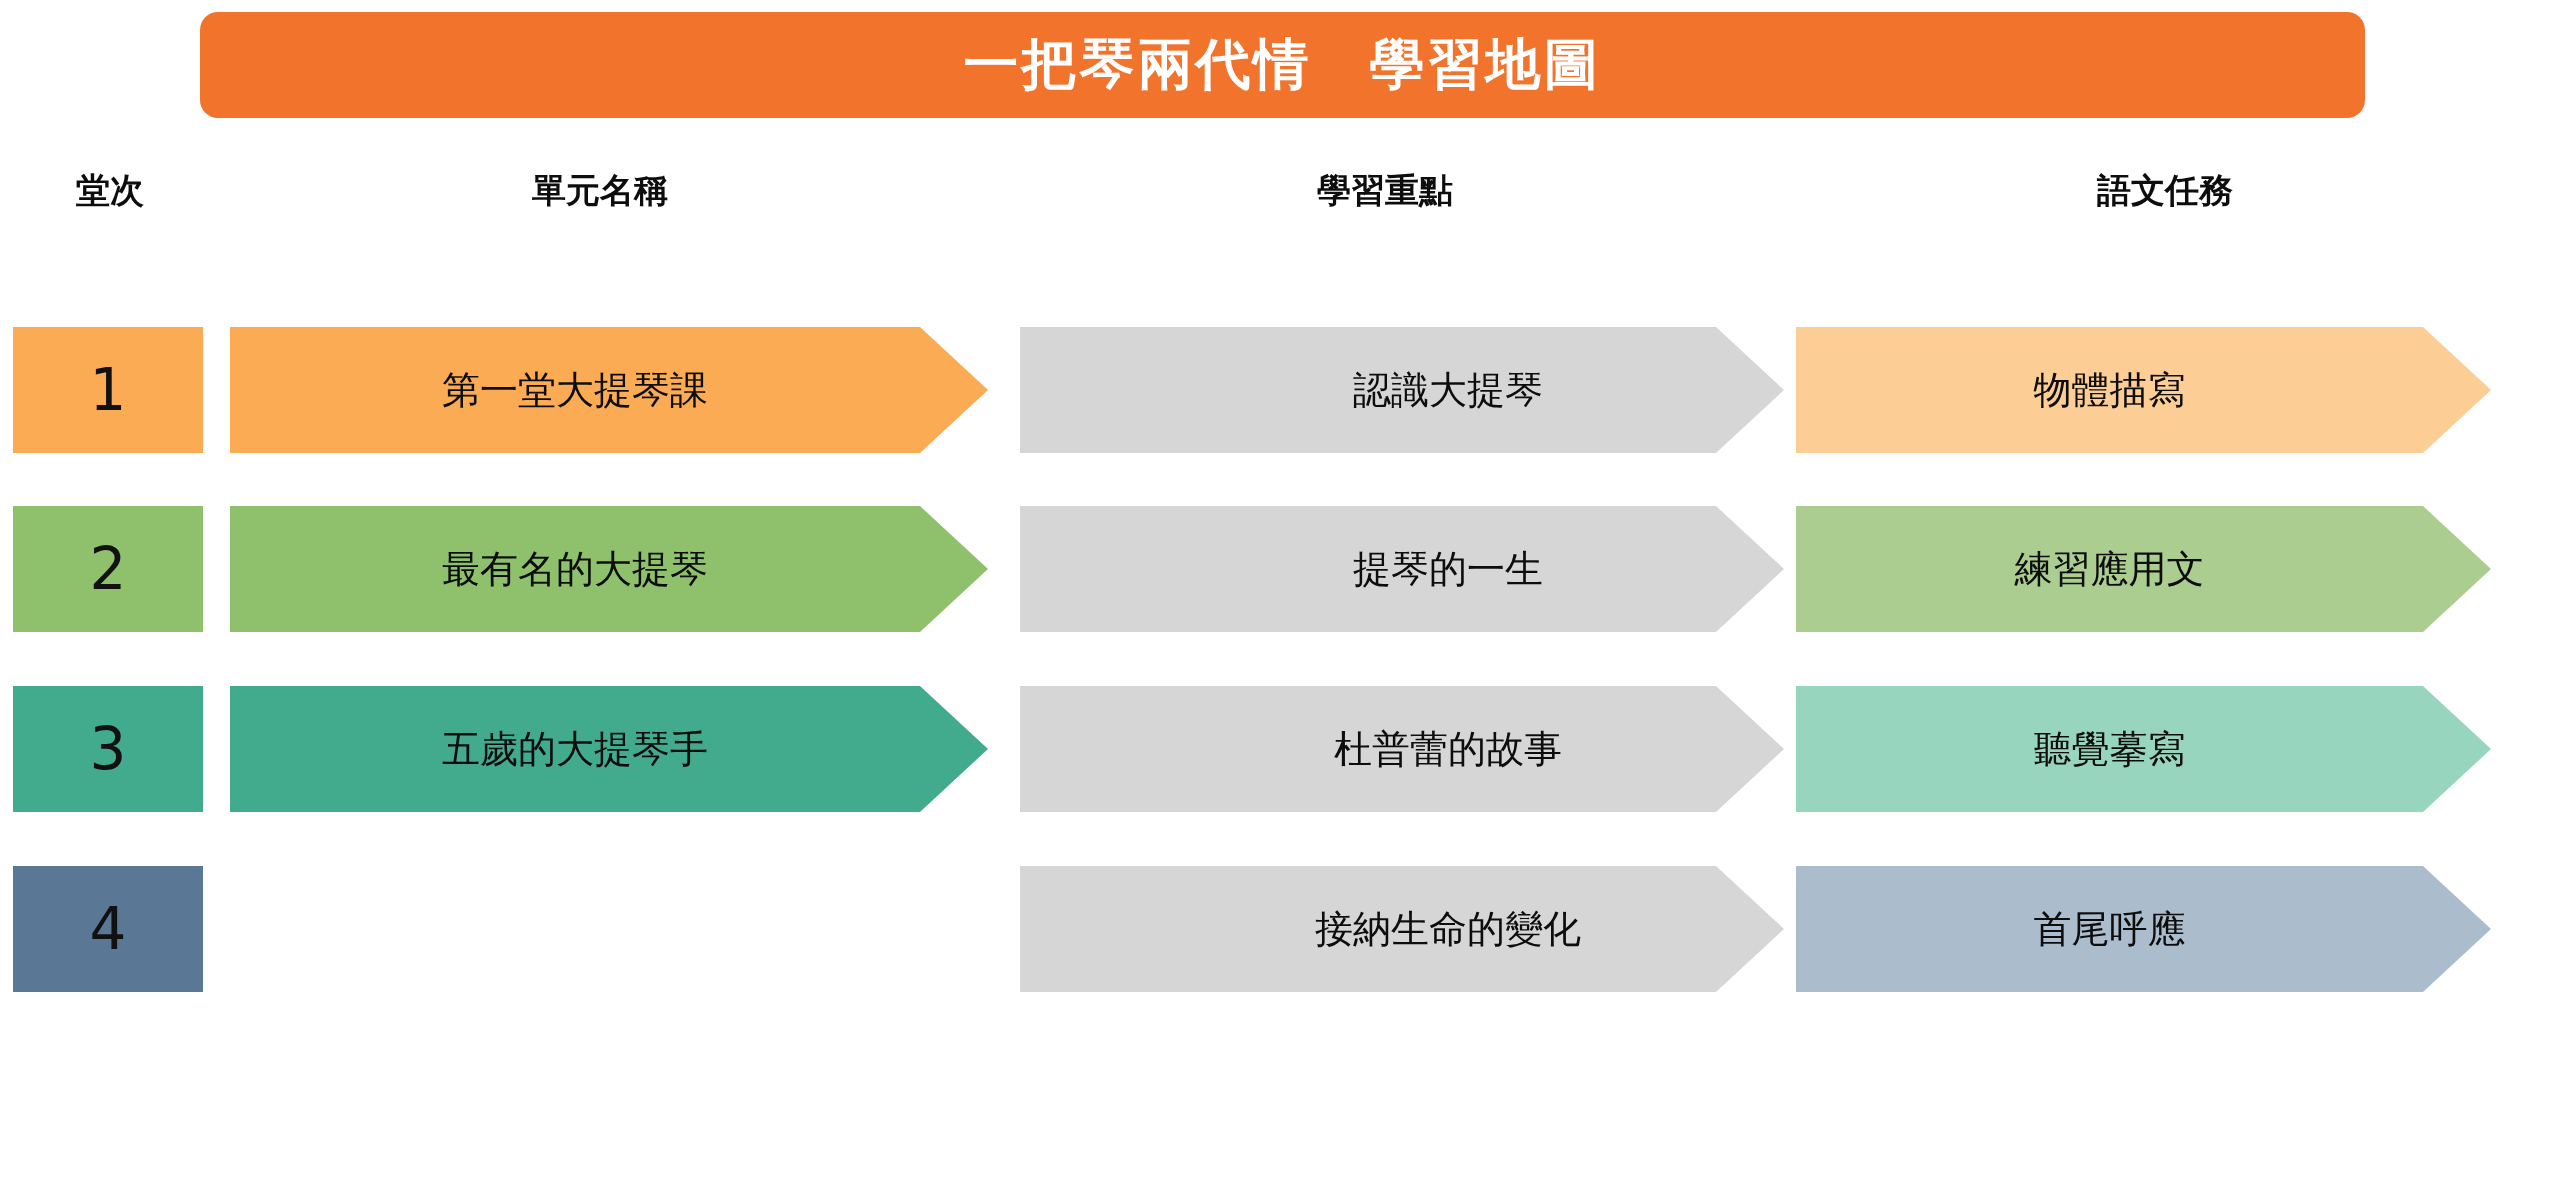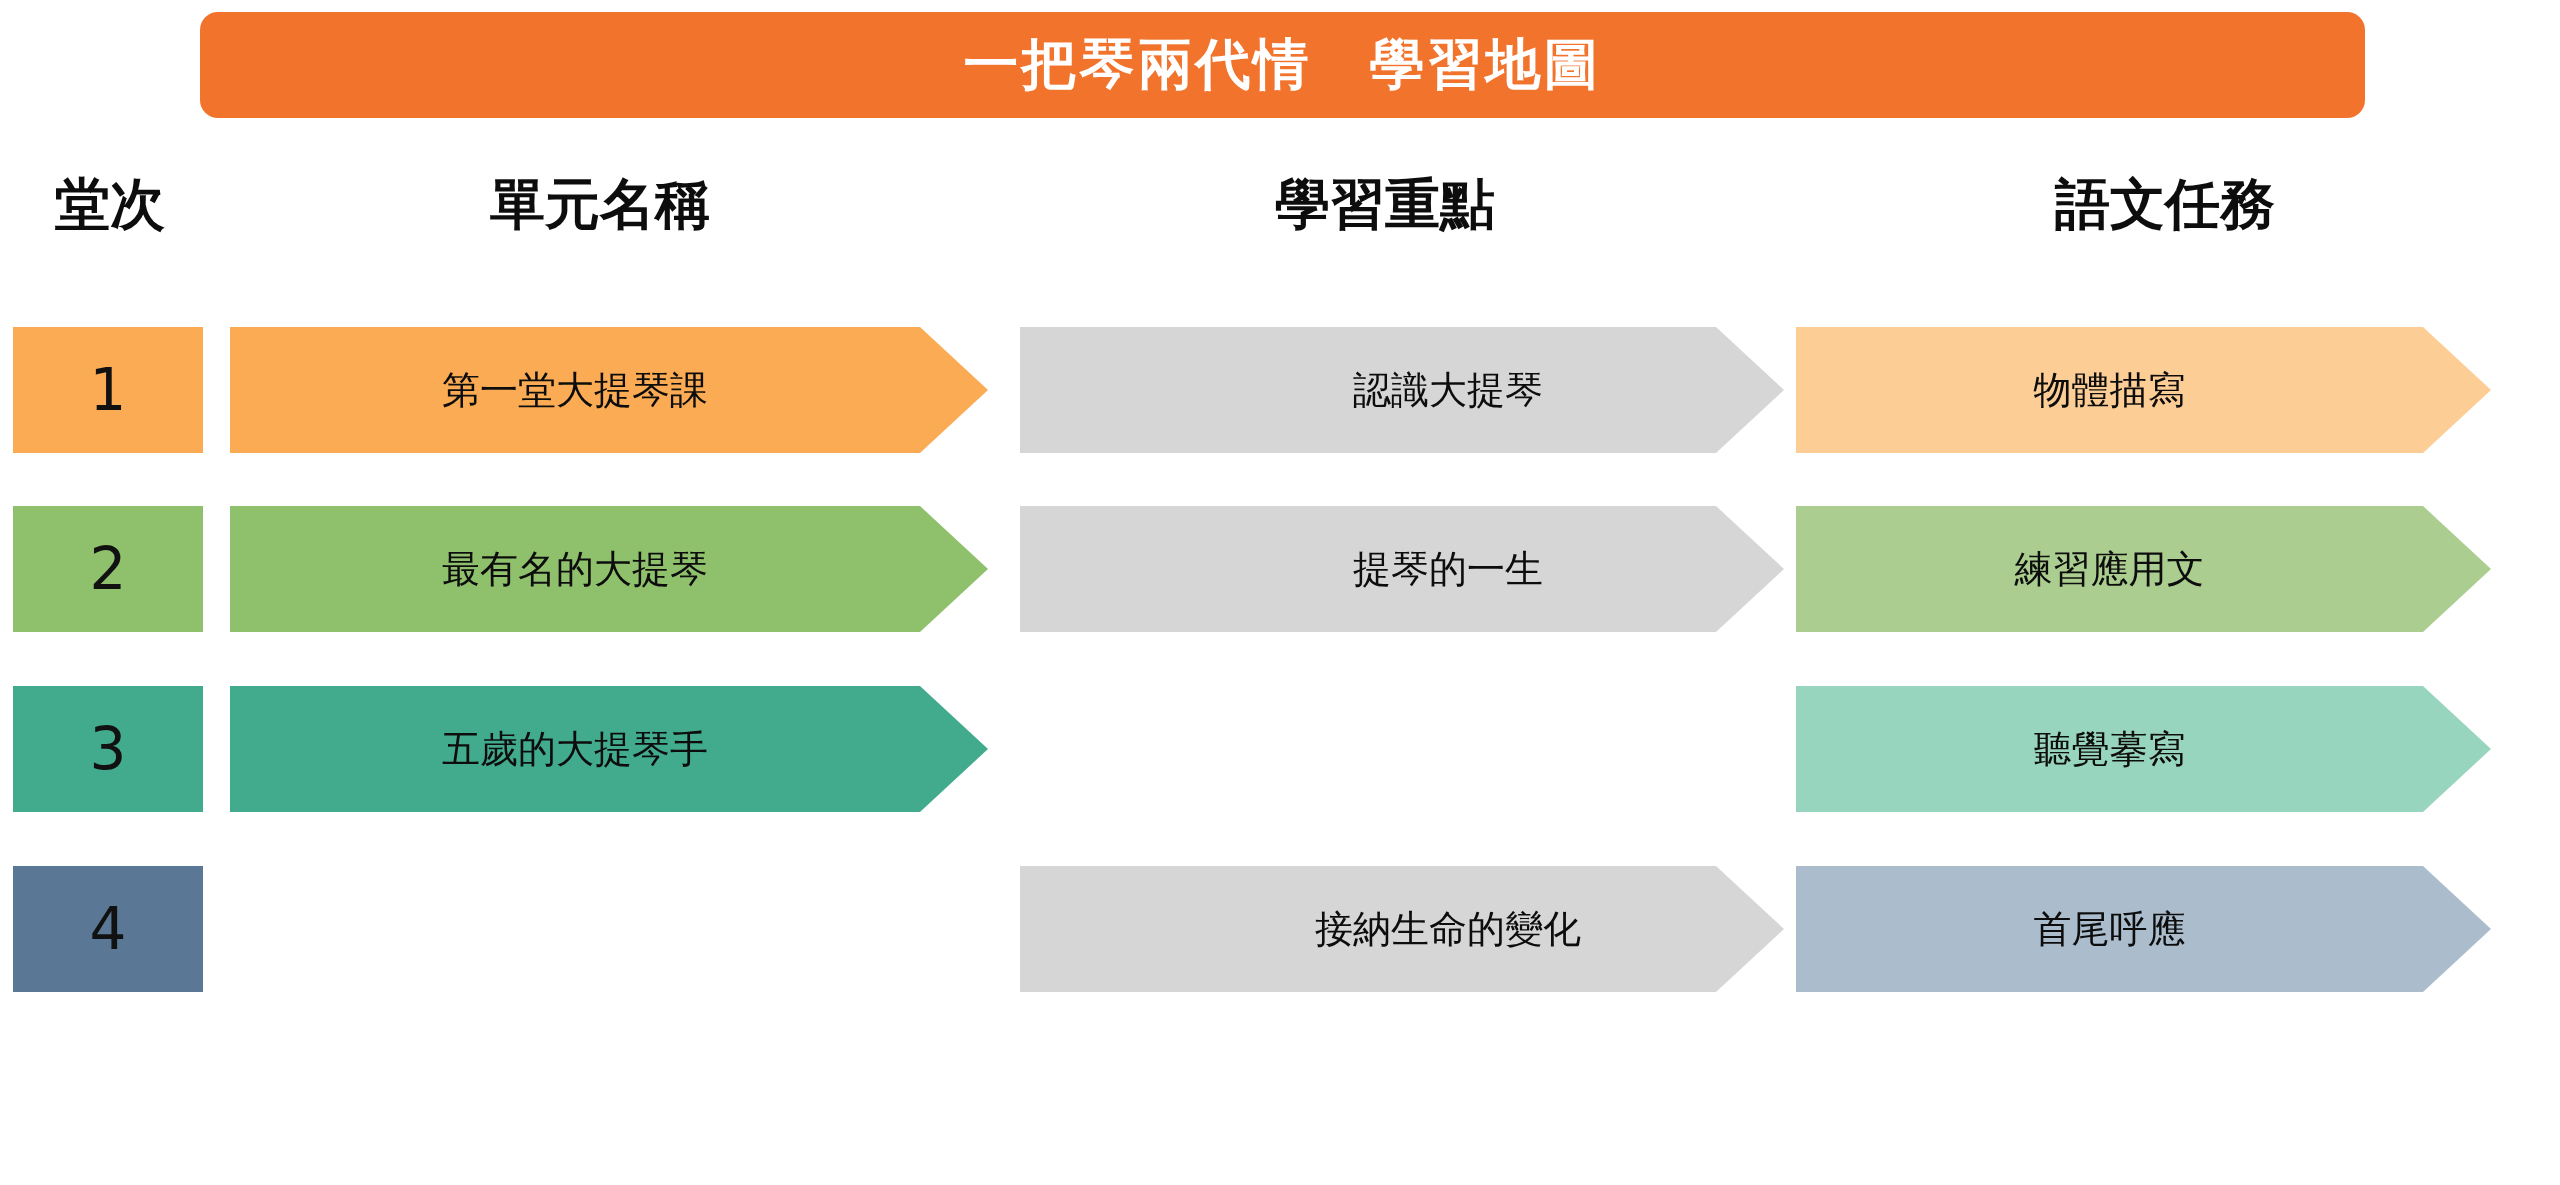--- a/index.html
+++ b/index.html
@@ -36,21 +36,21 @@
     font-weight: 700;
     letter-spacing: 3px;
     white-space: pre;
   }
 
   
   .hdr {
     position: absolute;
     top: 168px;
     transform: translateX(-50%);
-    font-size: 55px;
+    font-size: 34px;
     font-weight: 700;
     color: #0d0d0d;
     white-space: nowrap;
   }
   .hdr-0 { left: 110px; }
   .hdr-1 { left: 600px; }
   .hdr-2 { left: 1385px; }
   .hdr-3 { left: 2165px; }
 
   
@@ -157,20 +157,23 @@
     </div>
   </div>
 
   <div class="row row-2" style="--row-color: #42AB8D; --row-light: #98D5BE;">
     <div class="numbox">
       <span>3</span>
     </div>
     <div class="arrow unit">
       <span>五歲的大提琴手</span>
     </div>
+    <div class="arrow focus">
+      <span>杜普蕾的故事</span>
+    </div>
     <div class="arrow task">
       <span>聽覺摹寫</span>
     </div>
   </div>
 
   <div class="row row-3" style="--row-color: #5A7795; --row-light: #ABBDCD;">
     <div class="numbox">
       <span>4</span>
     </div>
     <div class="arrow focus">

